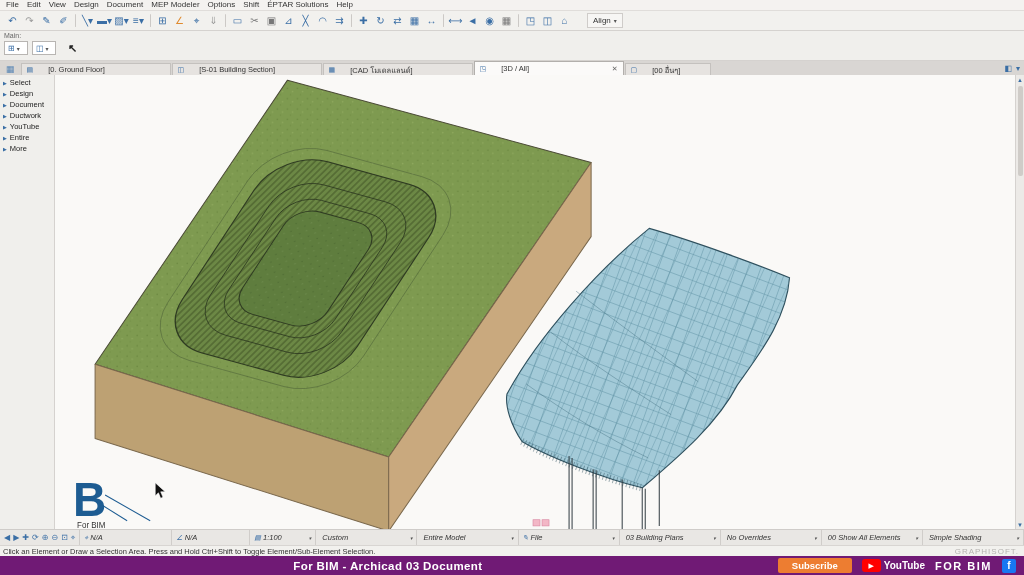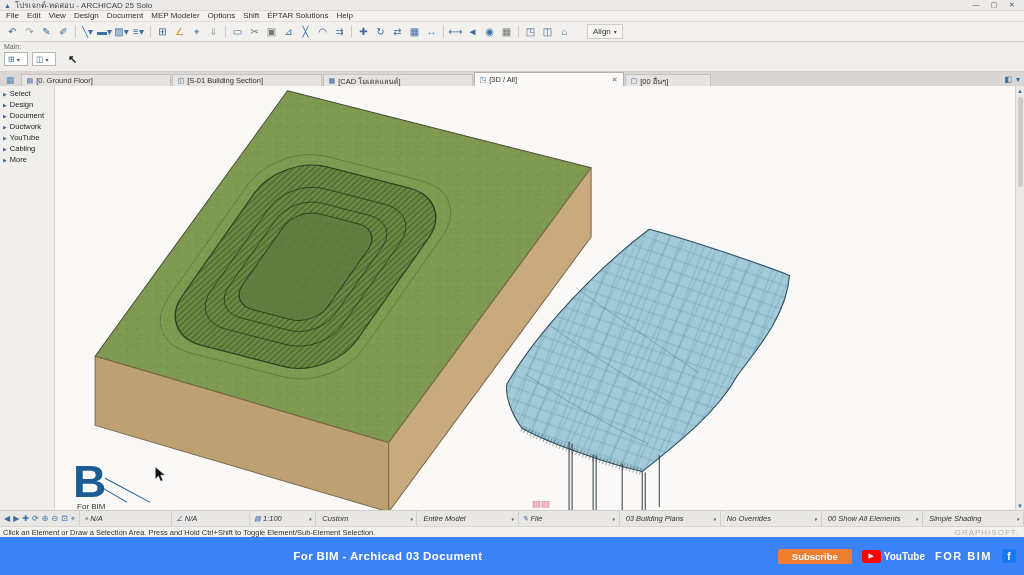--- a/index.html
+++ b/index.html
@@ -37,21 +37,21 @@
   .combo { height:14px; min-width:24px; background:#fff; border:1px solid #b8b5b2;
     display:flex; align-items:center; gap:2px; padding:0 3px; font-size:8px; color:#3a6ea5; }
   .combo .arrow { font-size:6px; color:#555; }
   .cursor-tool { font-size:11px; color:#222; margin-left:8px; font-weight:bold; }
 
   
   .tabbar { height:14px; background:#d9d6d3; display:flex; align-items:flex-end; padding-left:4px; }
   .tab-left-icon { color:#5a87b5; font-size:9px; margin:0 6px 1px 2px; }
   .tabs { display:flex; align-items:flex-end; gap:1px; flex:1; }
   .tab { height:12px; width:150px; background:#e6e3e0; border:1px solid #c4c1be; border-bottom:none;
-    display:flex; align-items:center; gap:3px; padding:0 5px; font-size:7.5px; color:#333;
+    display:flex; align-items:center; gap:15px; padding:0 5px; font-size:7.5px; color:#333;
     overflow:hidden; white-space:nowrap; }
   .tab.active { background:#fbfaf9; height:14px; border-color:#b2afac; }
   .tabs .tab:nth-child(5) { width:86px; }
   .ticon { color:#3a6ea5; font-size:7px; }
   .tlabel { flex:1; overflow:hidden; }
   .tclose { color:#666; font-size:7px; }
   .tab-right-icons { display:flex; gap:4px; align-items:center; padding:0 4px 2px 4px; color:#3a6ea5; font-size:8px; }
 
   
   .body { flex:1; display:flex; min-height:0; }
@@ -81,45 +81,36 @@
   .slabel { flex:1; overflow:hidden; white-space:nowrap; }
   .segment .arrow { font-size:5px; color:#555; }
 
   
   .statusbar { height:11px; background:#f2f1ee; border-top:1px solid #d8d5d2;
     display:flex; align-items:center; padding:0 3px; font-size:7.5px; color:#333; }
   .hint { flex:1; white-space:nowrap; overflow:hidden; }
   .brand { color:#b5b3b0; letter-spacing:1px; font-size:8px; margin-right:2px; }
 
   
-  .banner { height:38px; background:#3b82f6; display:flex; align-items:center; gap:10px; padding:0 8px; color:#fff; }
+  .banner { height:19px; background:#701a75; display:flex; align-items:center; gap:10px; padding:0 8px; color:#fff; }
   .banner-title { flex:1; text-align:center; font-size:11.5px; font-weight:bold; letter-spacing:.4px; }
   .subscribe { background:#ed7d31; color:#fff; font-size:9.5px; font-weight:bold; padding:2px 14px; border-radius:2px; }
   .yt { display:flex; align-items:center; gap:3px; }
   .yt-play { width:19px; height:13px; background:#f00; border-radius:3px; color:#fff; font-size:7px;
     display:flex; align-items:center; justify-content:center; }
   .yt-text { font-weight:bold; font-size:10px; }
   .forbim { font-size:11px; font-weight:bold; letter-spacing:1.5px; }
   .fb-badge { width:14px; height:14px; background:#1877f2; color:#fff; font-weight:bold; font-size:10px;
     display:flex; align-items:center; justify-content:center; border-radius:2px; }
 </style>
 </head>
 <body>
 
 <div class="win">
 
-  <div class="titlebar">
-    <span class="app-icon">▲</span>
-    <span class="title-text">โปรเจกต์-ทดสอบ - ARCHICAD 25 Solo</span>
-    <span class="win-controls">
-      <span class="win-btn">—</span>
-      <span class="win-btn">▢</span>
-      <span class="win-btn">✕</span>
-    </span>
-  </div>
 
   <div class="menubar">
     <span class="menu-item">File</span>
       <span class="menu-item">Edit</span>
       <span class="menu-item">View</span>
       <span class="menu-item">Design</span>
       <span class="menu-item">Document</span>
       <span class="menu-item">MEP Modeler</span>
       <span class="menu-item">Options</span>
       <span class="menu-item">Shift</span>
@@ -238,21 +229,21 @@
         <div class="side-item">
           <span class="side-arrow">▶</span>
           <span>Ductwork</span>
         </div>
         <div class="side-item">
           <span class="side-arrow">▶</span>
           <span>YouTube</span>
         </div>
         <div class="side-item">
           <span class="side-arrow">▶</span>
-          <span>Cabling</span>
+          <span>Entire</span>
         </div>
         <div class="side-item">
           <span class="side-arrow">▶</span>
           <span>More</span>
         </div>
     </div>
 
     <div class="viewport">
       <svg viewBox="0 0 958 441" preserveAspectRatio="none">
         <defs>

